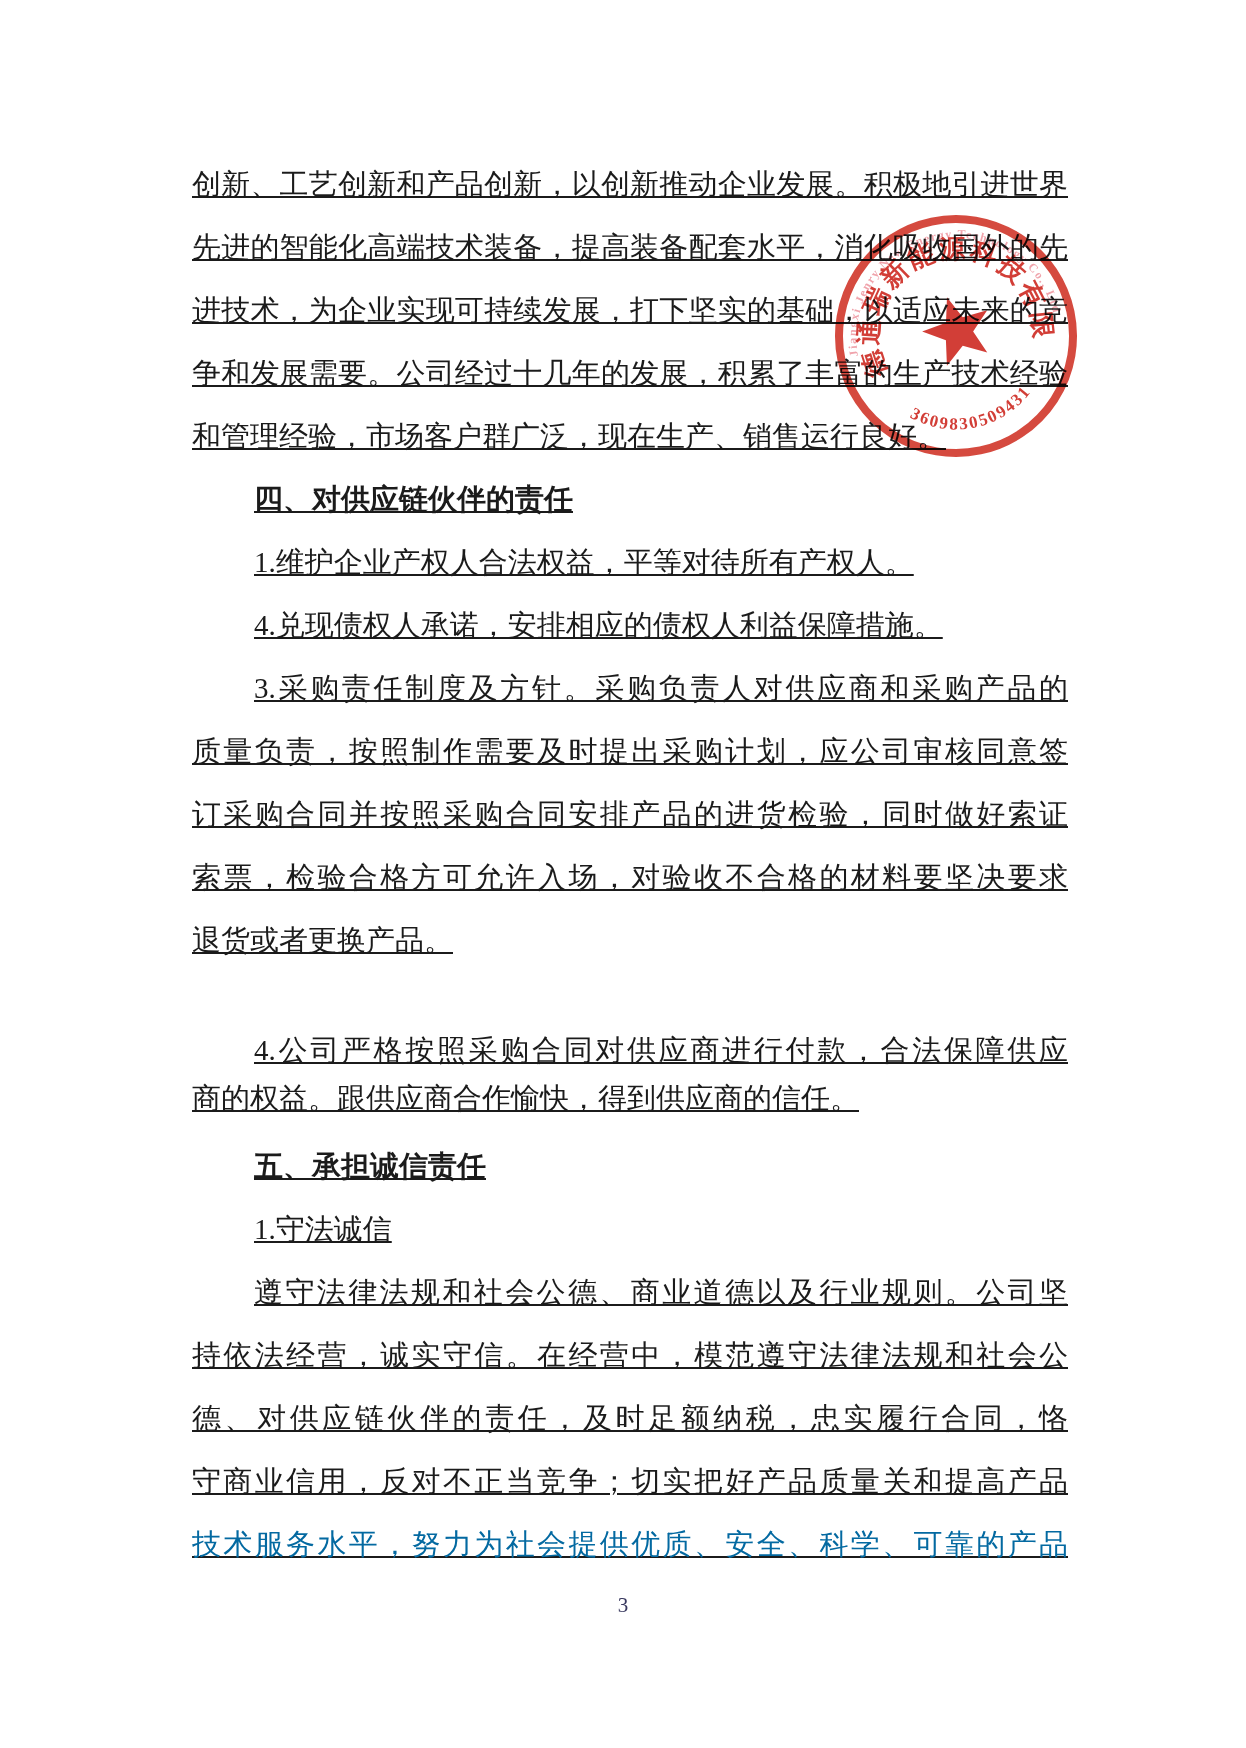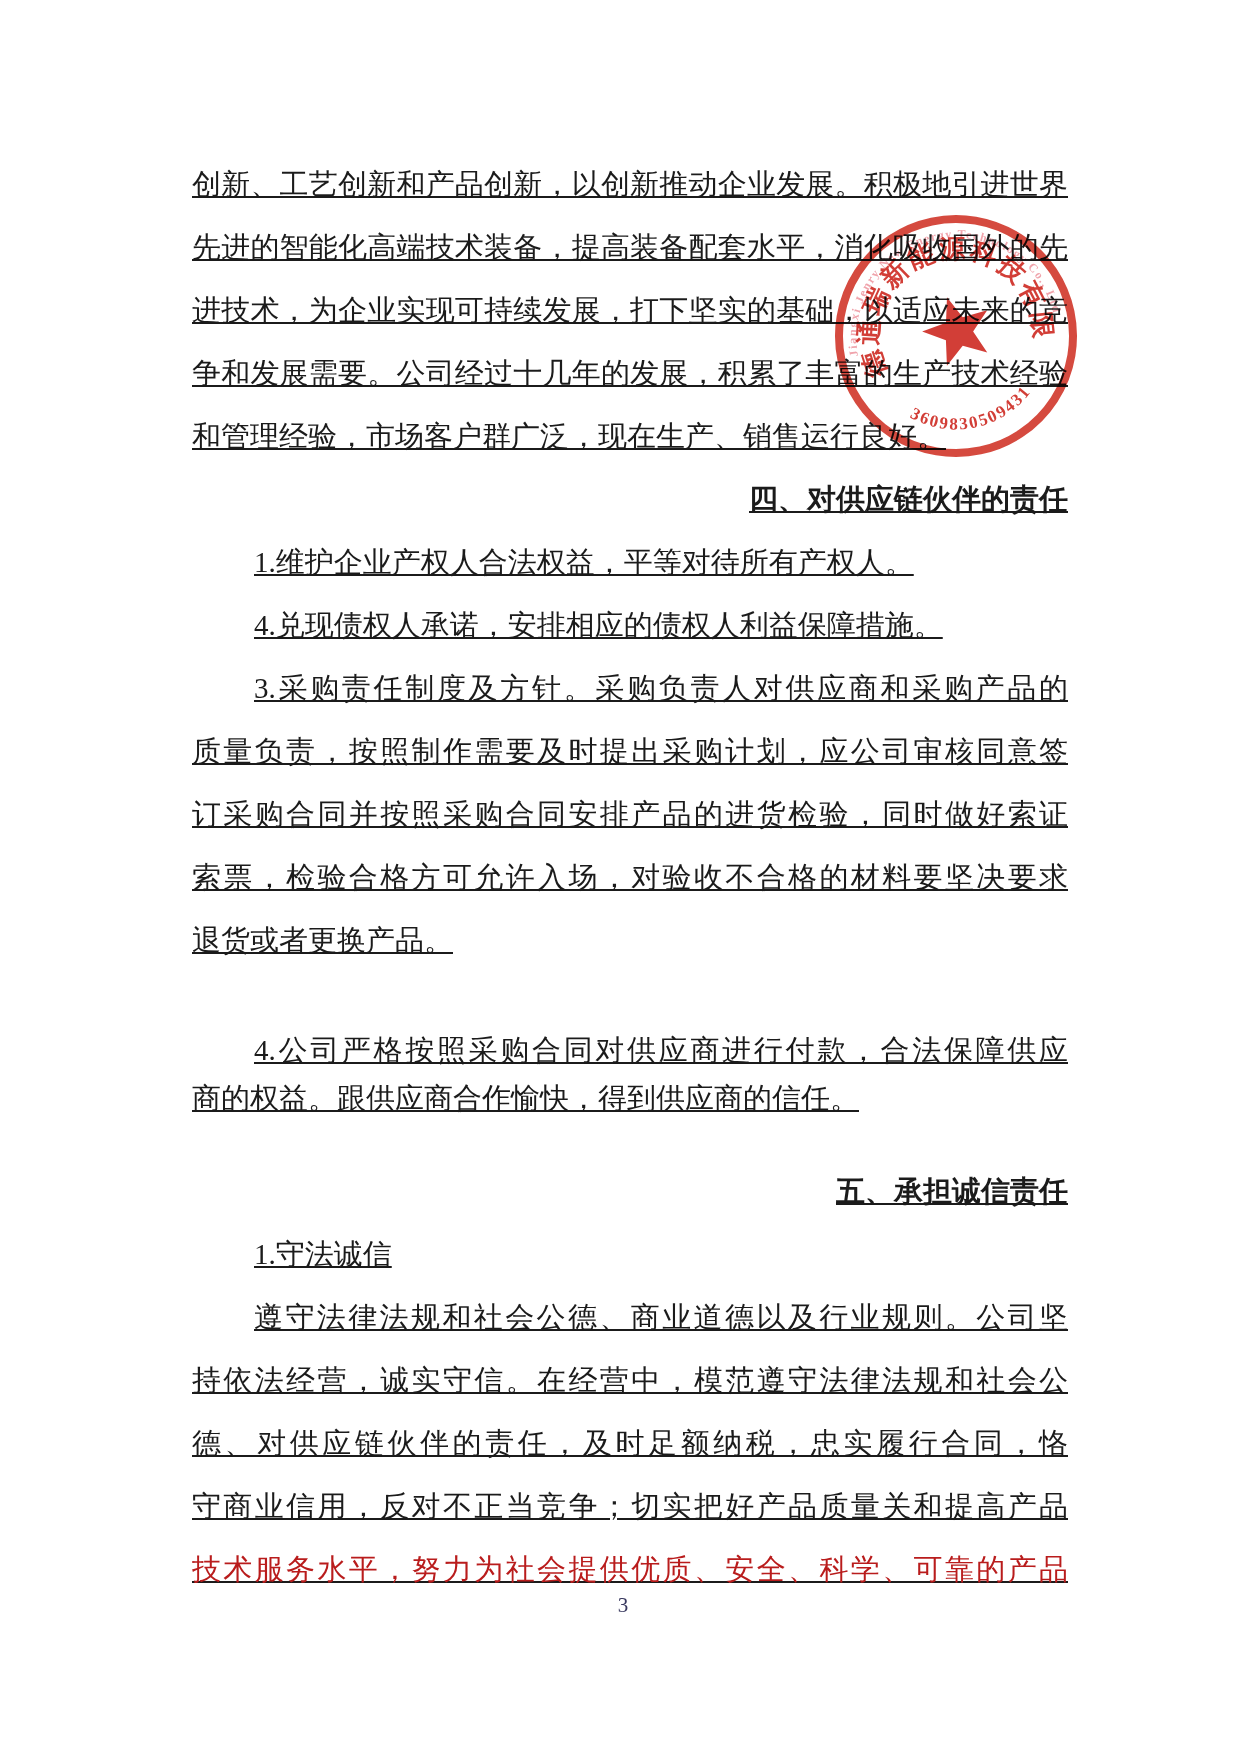--- a/index.html
+++ b/index.html
@@ -8,25 +8,25 @@
     font-family:"Liberation Serif","DejaVu Serif",serif;
   }
   .page{position:relative;width:1246px;height:1748px;background:#fff;overflow:hidden;}
   .text-block{
     position:absolute;left:192px;top:153px;width:876px;
     color:#1b1b1b;font-size:29px;text-decoration:underline;
   }
   .line{line-height:63px;height:63px;overflow:visible;}
   .full{text-align:justify;text-align-last:justify;}
   .indent{padding-left:62px;}
-  .bold{font-weight:bold;text-align:right;}
+  .bold{font-weight:bold;}
   .tight{line-height:48px;height:48px;}
   .gap-before{margin-top:54px;}
-  .gap-after{margin-bottom:38px;}
-  .purple{color:#b91c1c;}
+  .gap-after{margin-bottom:13px;}
+  .purple{color:#0369a1;}
   .page-number{
     position:absolute;left:0;top:1593px;width:1246px;
     text-align:center;font-size:21px;color:#39395f;
   }
   .seal{
     position:absolute;left:831px;top:211px;width:250px;height:250px;
     mix-blend-mode:multiply;opacity:.93;
   }
   .seal text{font-family:"Liberation Serif","DejaVu Serif",serif;}
   .seal .cn{font-size:26px;font-weight:bold;fill:#cf2f27;letter-spacing:3px;}

